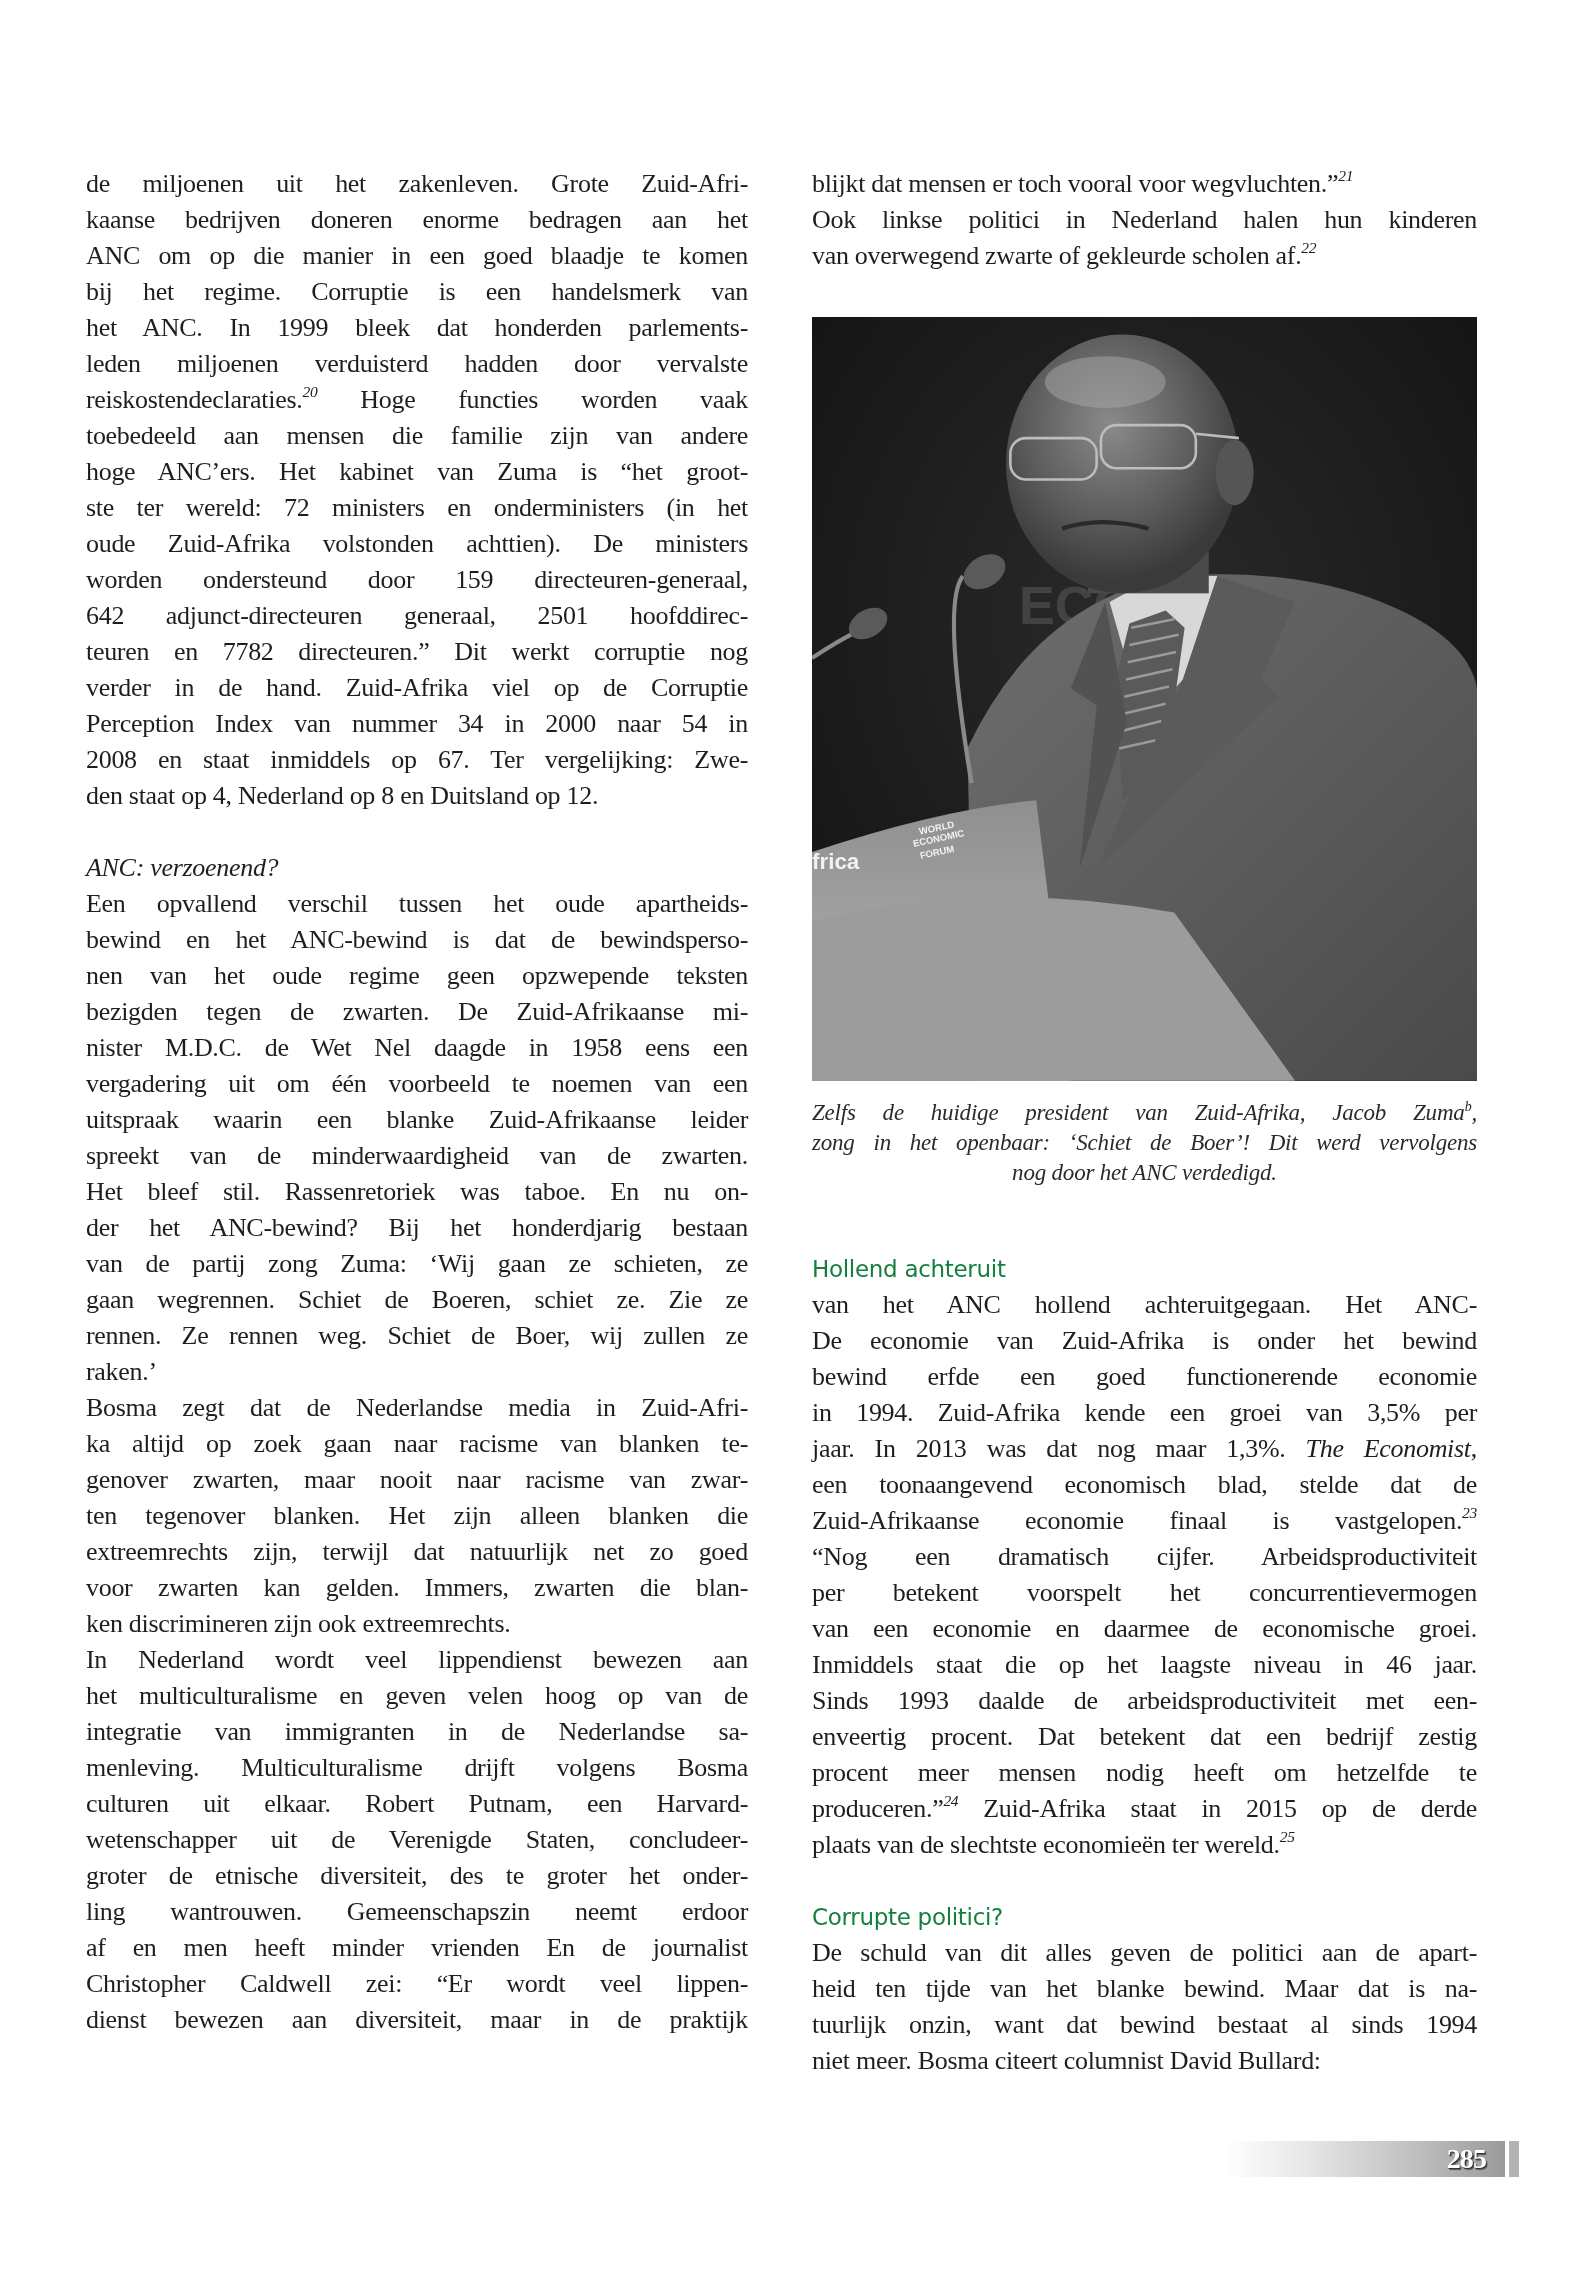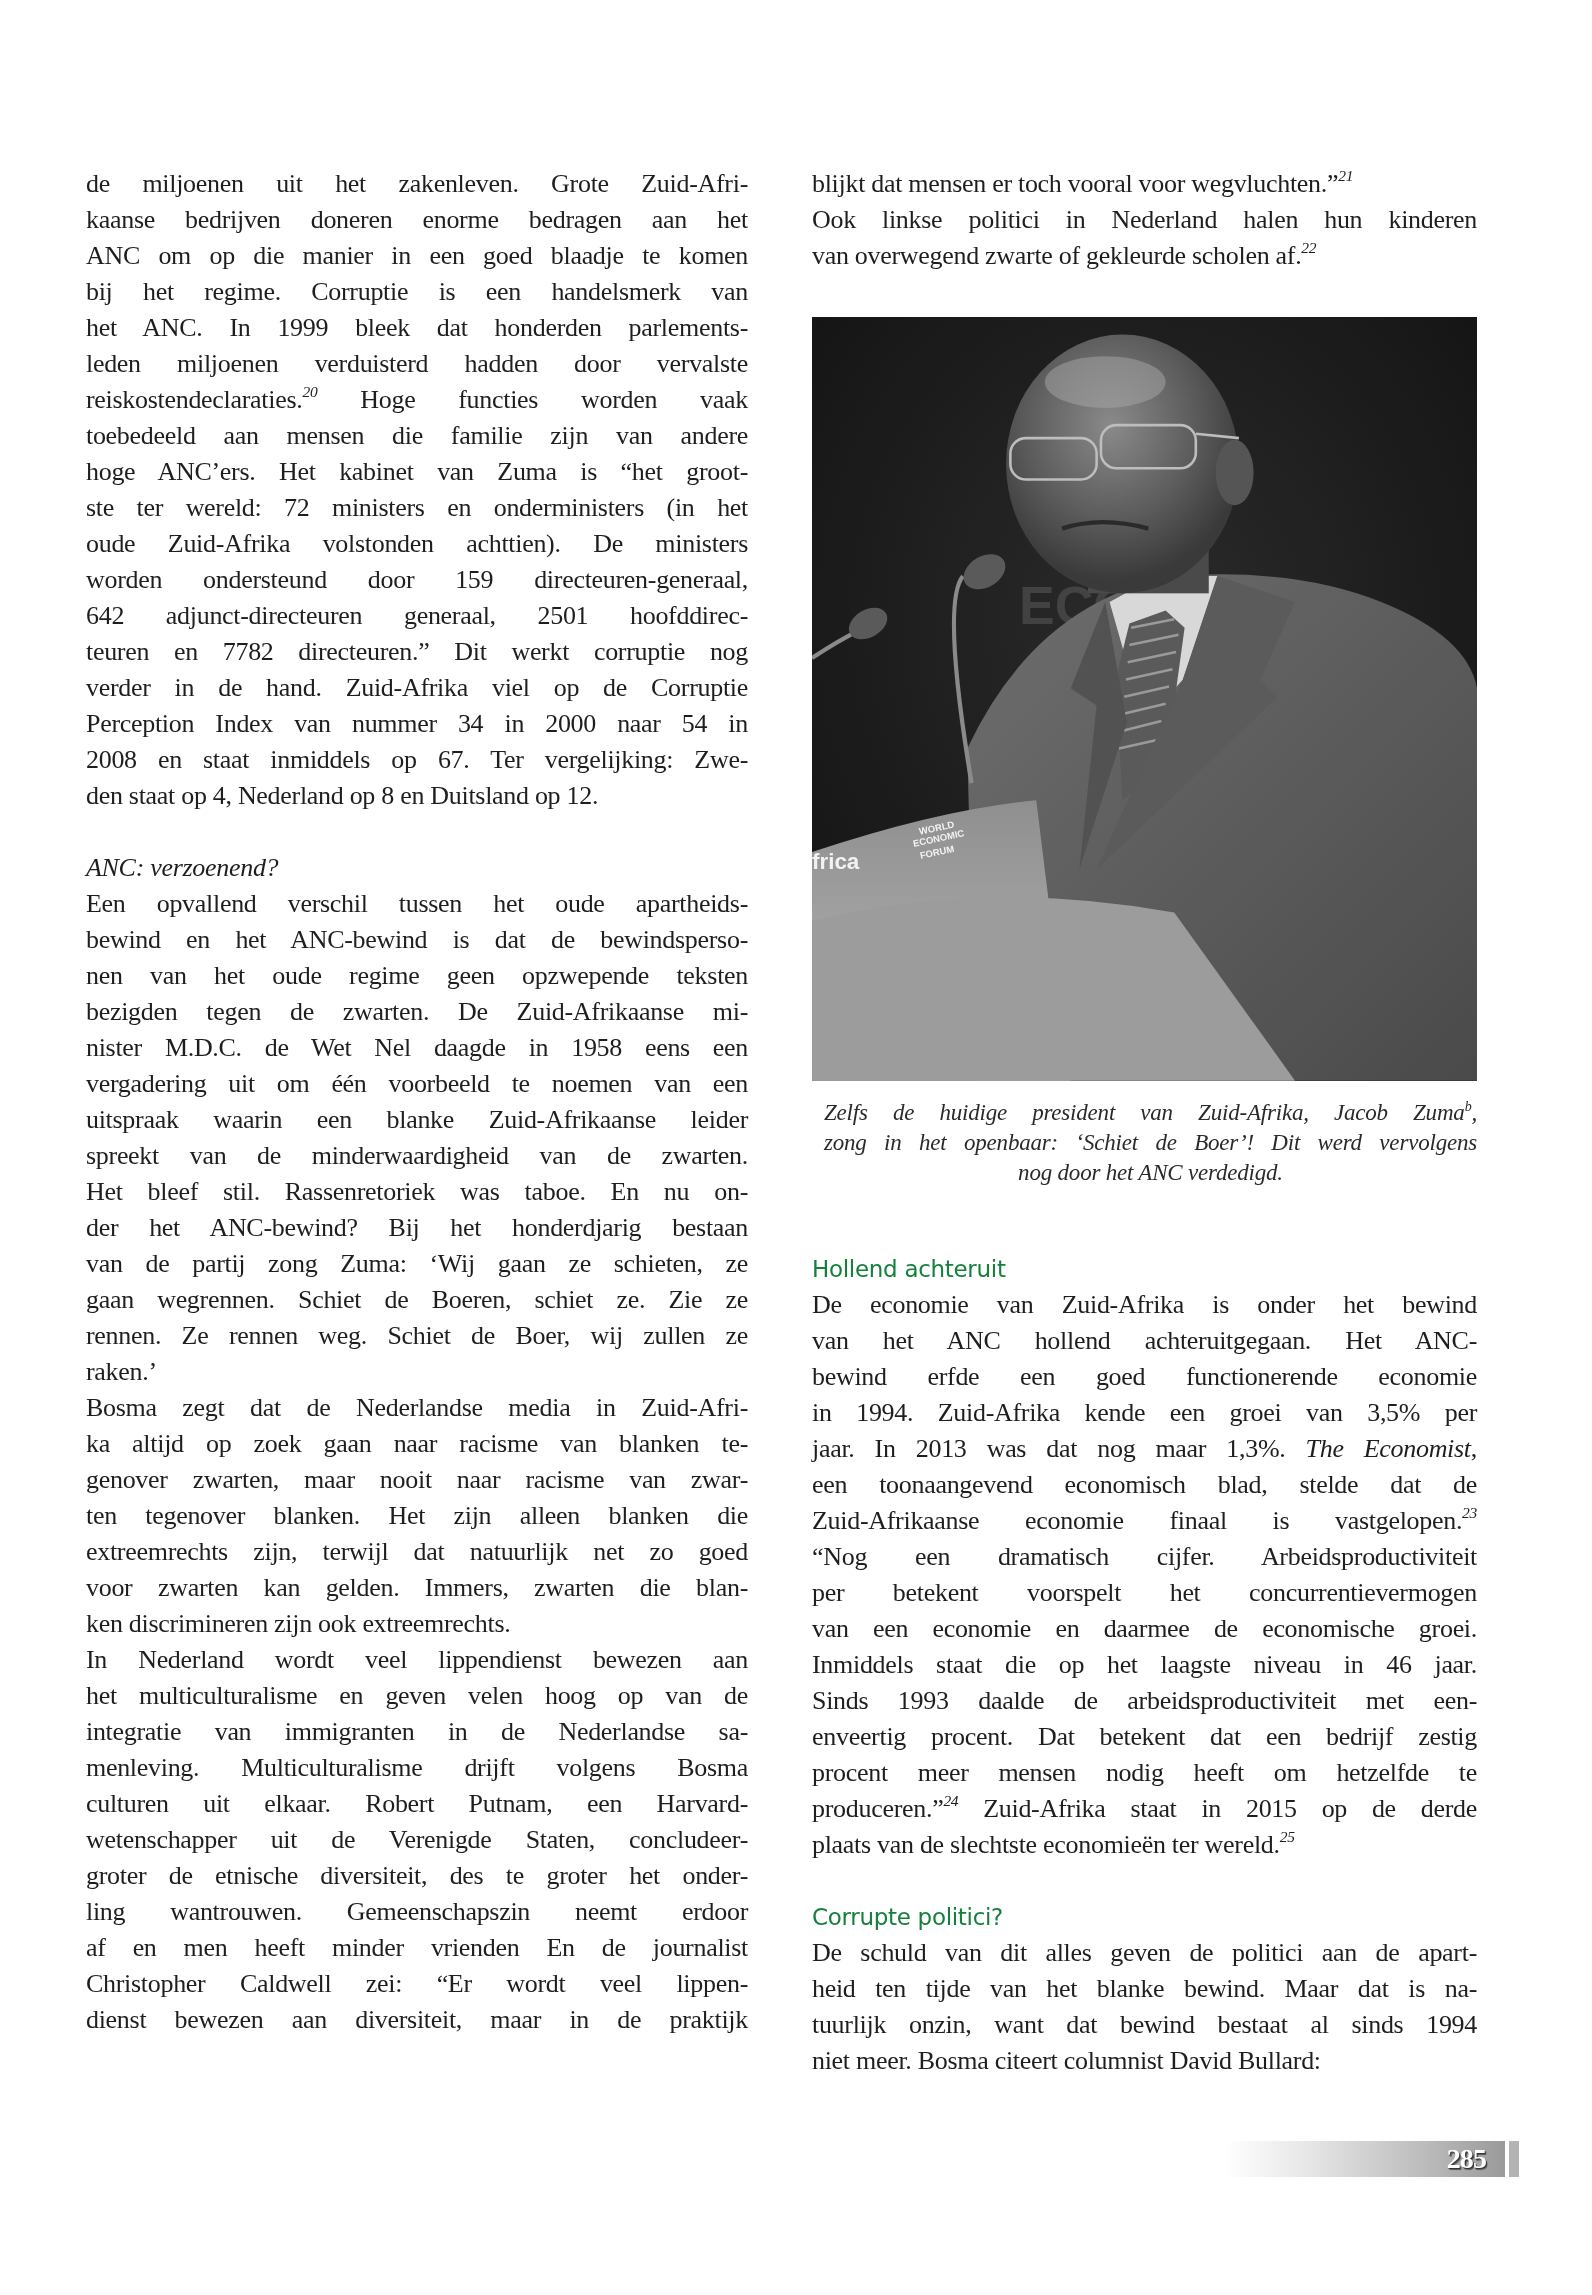--- a/index.html
+++ b/index.html
@@ -57,21 +57,20 @@
     color: #2a2a2a;
   }
   .caption .cline {
     display: block;
     height: 30px;
     line-height: 30px;
     white-space: nowrap;
     text-align: justify;
     text-align-last: justify;
     letter-spacing: -0.2px;
-    margin-left: 12px;
   }
   .caption .cline.center { text-align: center; text-align-last: center; }
   .caption sup { font-size: 14px; line-height: 0; vertical-align: super; }
 
   .pagebar {
     position: absolute;
     left: 1225px; top: 2141px;
     width: 280px; height: 36px;
     background: linear-gradient(to right, #ffffff 0%, #e6e6e6 30%, #bdbdbd 70%, #9a9a9a 100%);
   }
@@ -234,22 +233,22 @@
   </div>
 
   <div class="caption">
     <span class="cline"><span>Zelfs de huidige president van Zuid-Afrika, Jacob Zuma</span><sup>b</sup><span>,</span></span>
     <span class="cline">zong in het openbaar: ‘Schiet de Boer’! Dit werd vervolgens</span>
     <span class="cline center">nog door het ANC verdedigd.</span>
   </div>
 
   <div class="col" style="left:812px; top:1251px; width:665px;">
     <span class="heading">Hollend achteruit</span>
+    <span class="line">van het ANC hollend achteruitgegaan. Het ANC-</span>
     <span class="line">De economie van Zuid-Afrika is onder het bewind</span>
-    <span class="line">van het ANC hollend achteruitgegaan. Het ANC-</span>
     <span class="line">bewind erfde een goed functionerende economie</span>
     <span class="line">in 1994. Zuid-Afrika kende een groei van 3,5% per</span>
     <span class="line"><span>jaar. In 2013 was dat nog maar 1,3%. </span><i>The Economist</i><span>,</span></span>
     <span class="line">een toonaangevend economisch blad, stelde dat de</span>
     <span class="line"><span>Zuid-Afrikaanse economie finaal is vastgelopen.</span><sup class="fn">23</sup></span>
     <span class="line">“Nog een dramatisch cijfer. Arbeidsproductiviteit</span>
     <span class="line">per betekent voorspelt het concurrentievermogen</span>
     <span class="line">van een economie en daarmee de economische groei.</span>
     <span class="line">Inmiddels staat die op het laagste niveau in 46 jaar.</span>
     <span class="line">Sinds 1993 daalde de arbeidsproductiviteit met een-</span>

